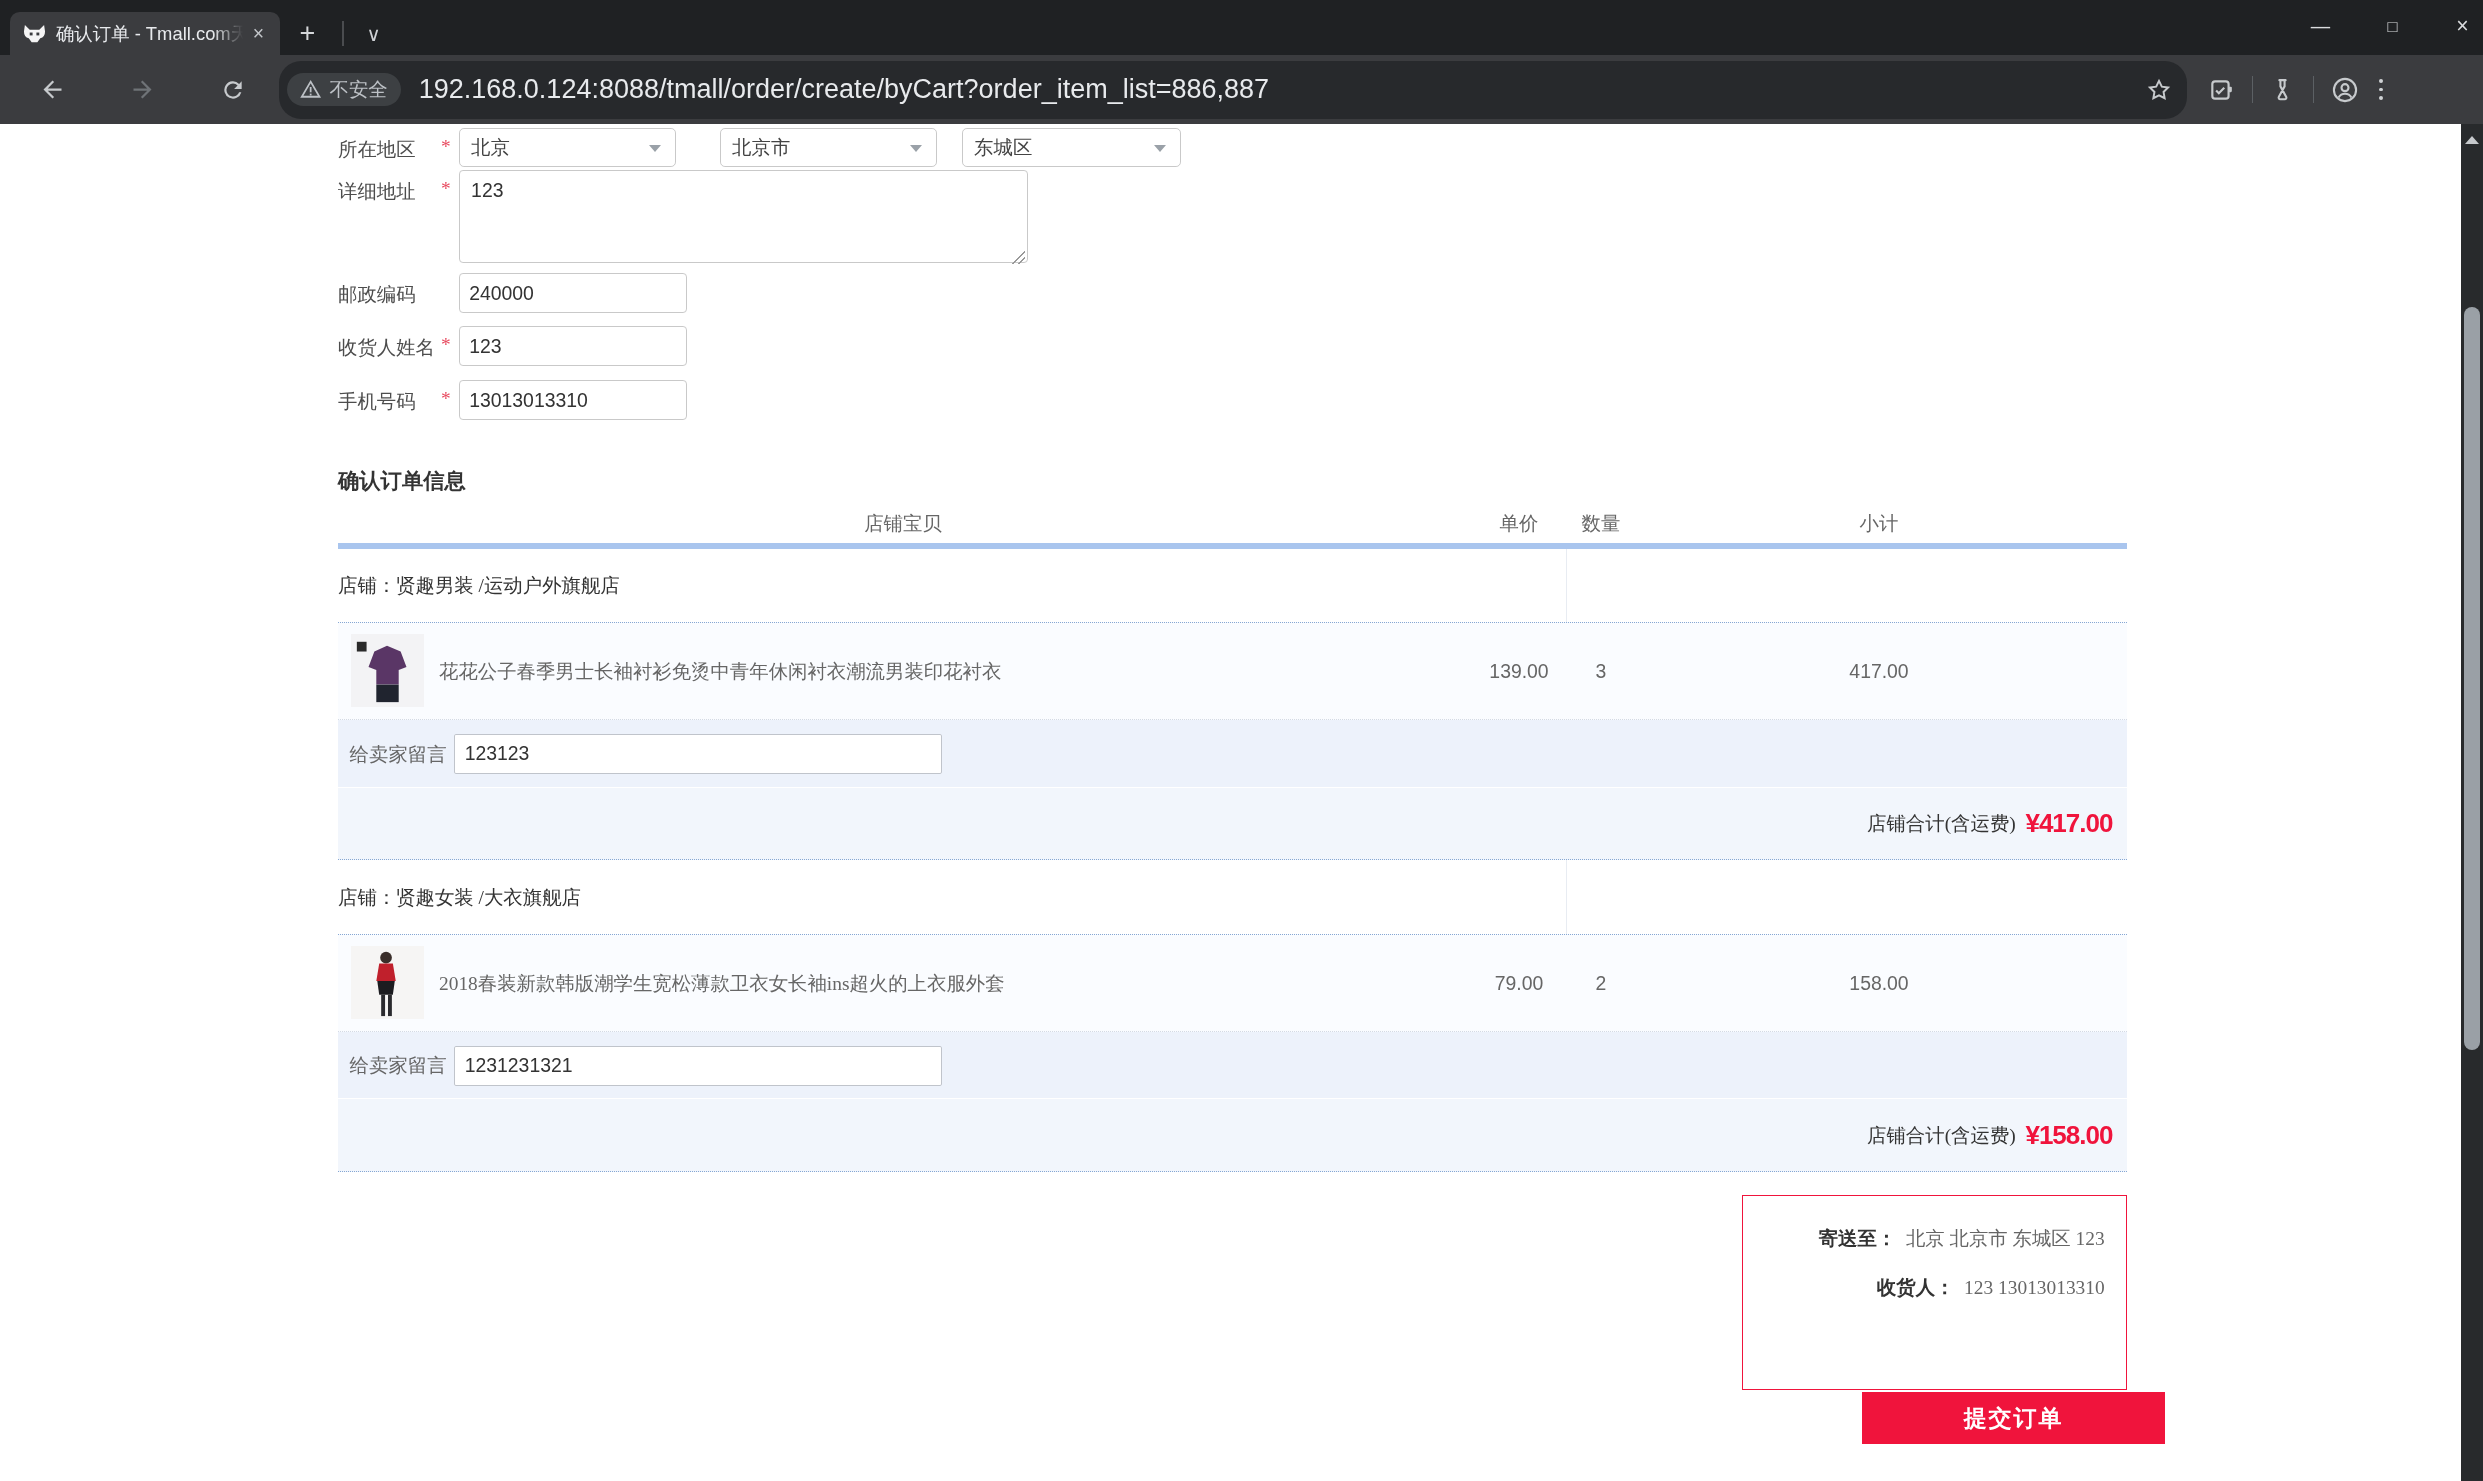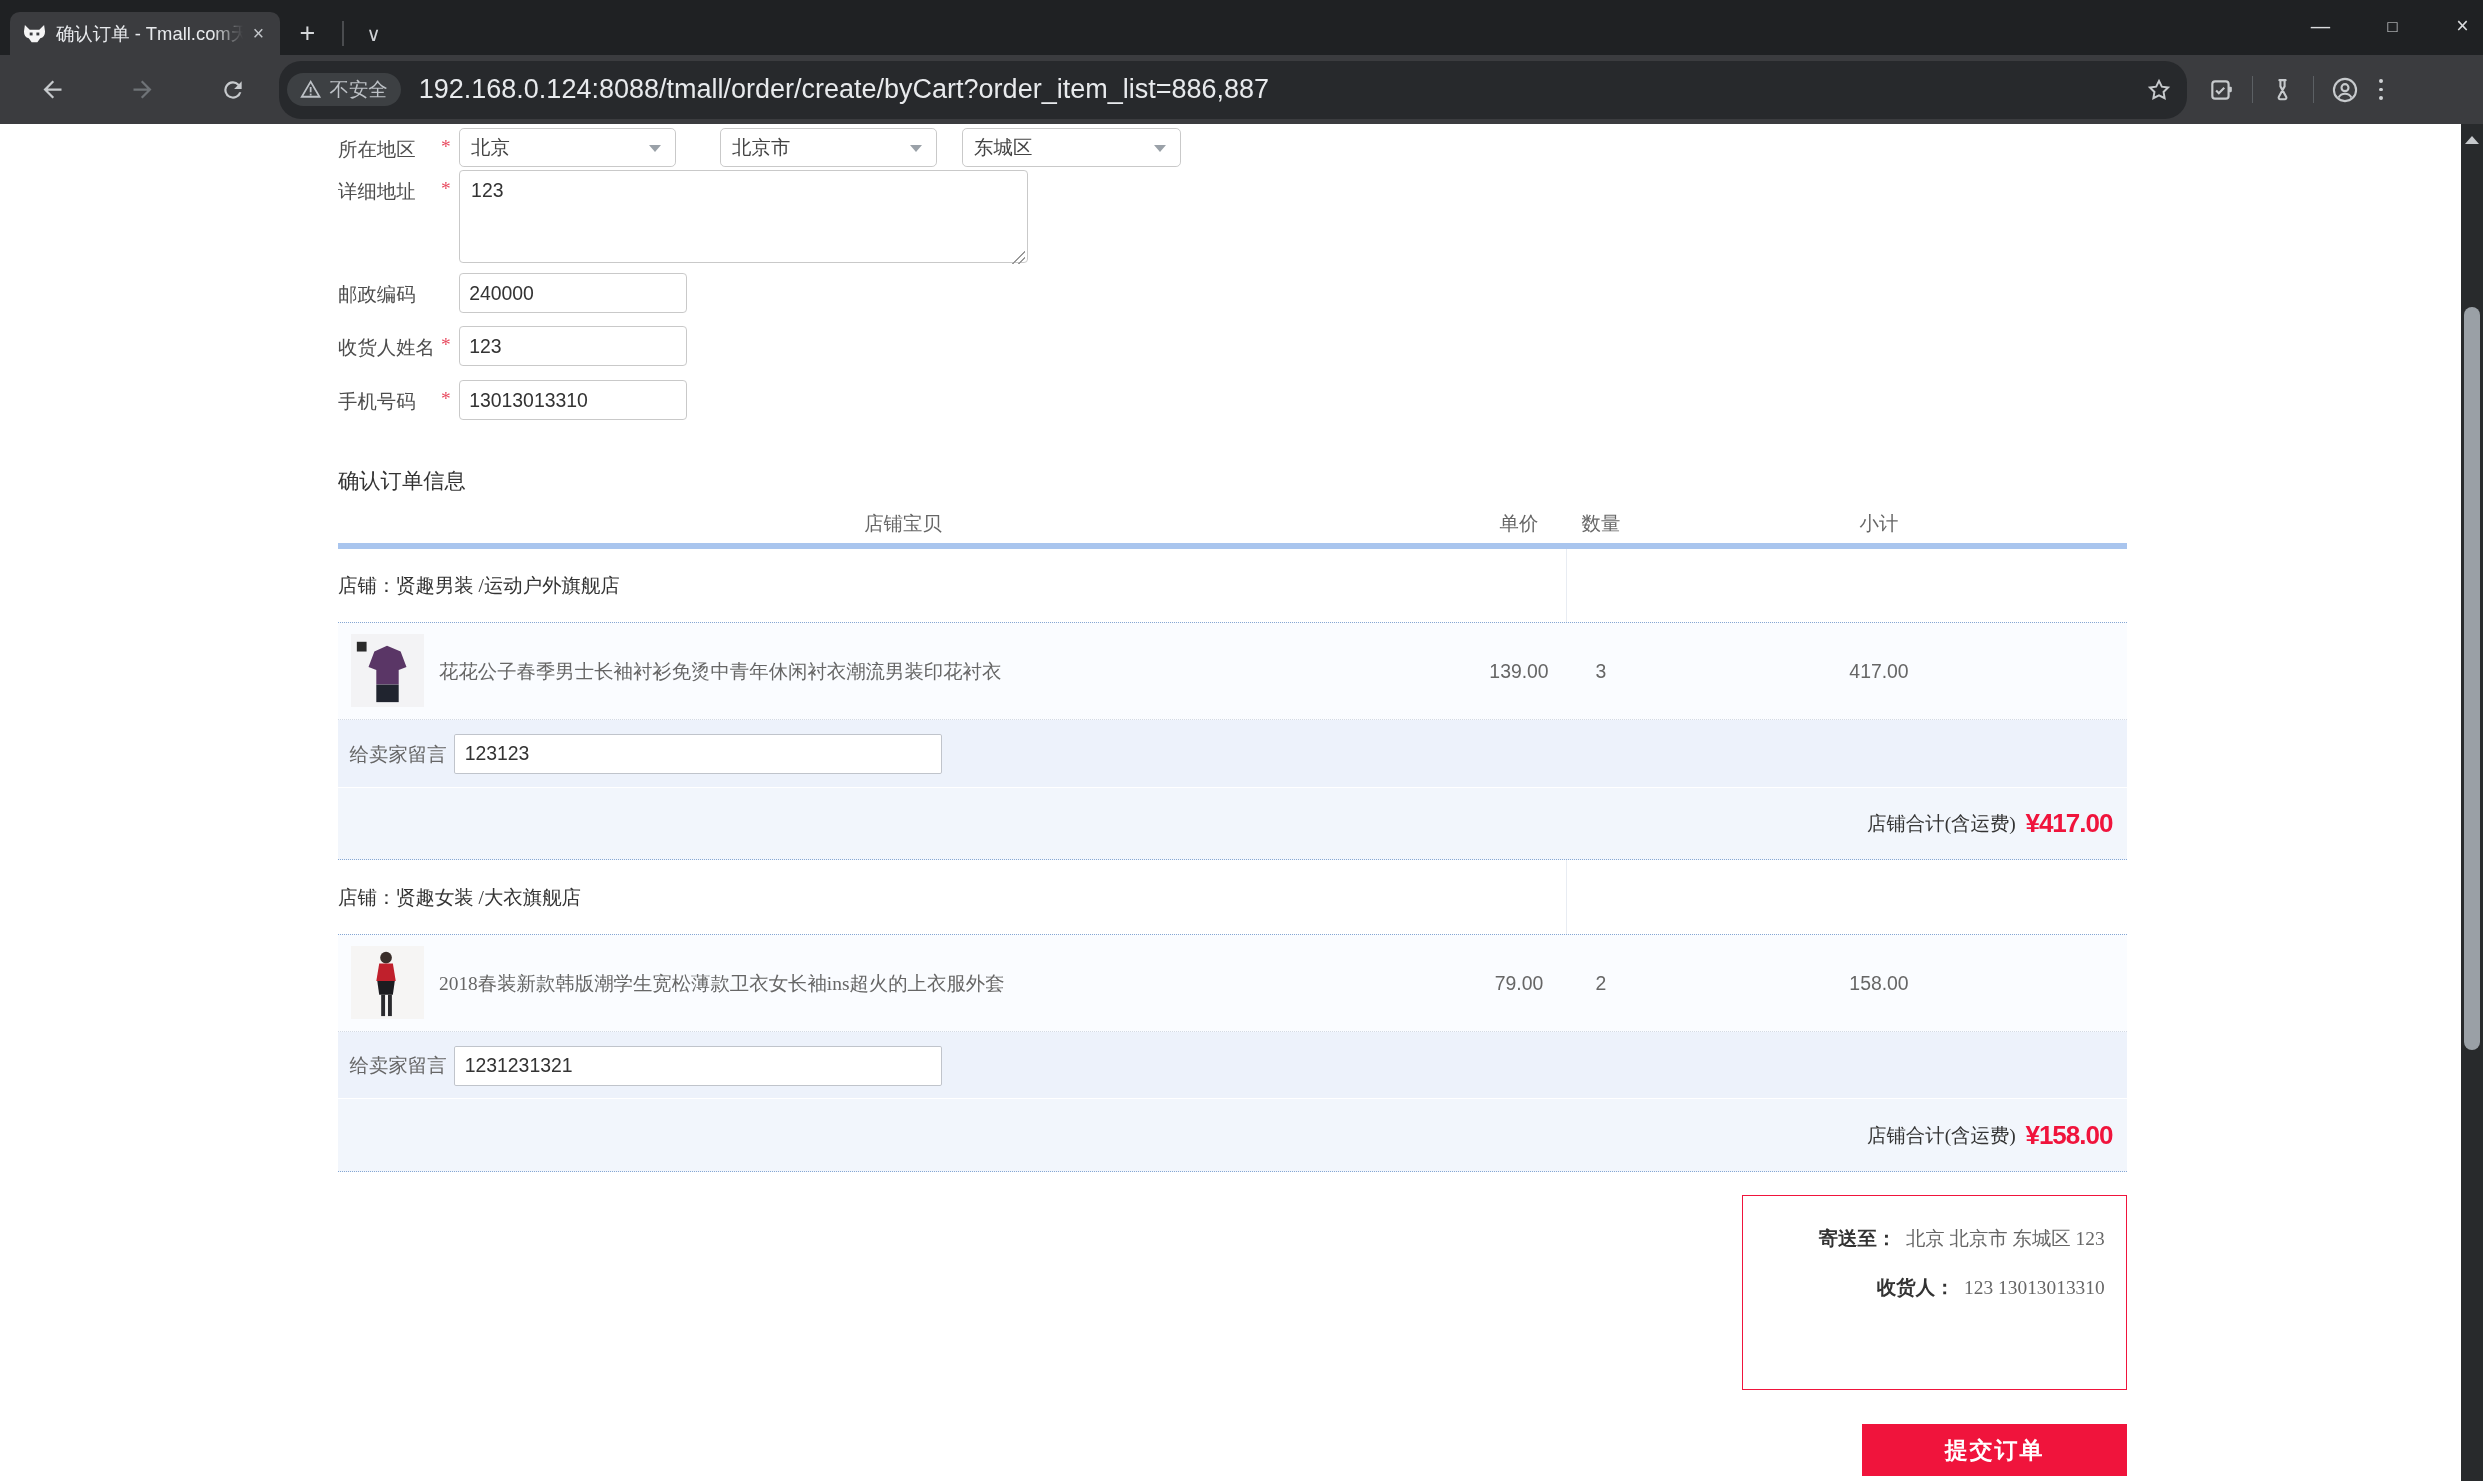--- a/index.html
+++ b/index.html
@@ -52,21 +52,21 @@
          background:#fff; font-family:"Liberation Sans",sans-serif; font-size:19.4px; color:#444;
          line-height:37px; padding-left:11.6px; }
   .caret { position:absolute; right:13.6px; top:16.5px; width:0; height:0;
            border-left:6.8px solid transparent; border-right:6.8px solid transparent; border-top:7.8px solid #9aa1a8; }
   .txt { border:1px solid #c9c9c9; border-radius:3.9px; font-family:"Liberation Sans",sans-serif;
          font-size:19.4px; color:#333; padding:0 9.7px; outline:none; background:#fff; }
   textarea.txt { resize:none; padding:7.8px 11.6px; }
   .resize-grip { position:absolute; right:2.9px; bottom:2.9px; width:13.6px; height:13.6px;
      background:linear-gradient(135deg,transparent 0 50%,#999 50% 57%,transparent 57% 72%,#999 72% 79%,transparent 79%); }
 
-  .sec-title { position:absolute; left:0; top:342px; font-size:21.3px; font-weight:normal; color:#333; }
+  .sec-title { position:absolute; left:0; top:342px; font-size:21.3px; font-weight:bold; color:#333; }
 
   .thead { position:absolute; left:0; top:386px; width:1789px; height:33px; font-size:19.4px; color:#666; }
   .thead span { position:absolute; transform:translateX(-50%); white-space:nowrap; }
   .bluebar { position:absolute; left:0; top:419px; width:1789px; height:5.8px; background:#a9c5ee; }
   .col-divider { position:absolute; left:1228px; top:425px; width:1px; height:623px; background:#e8ecf2; }
 
   .store-name { position:absolute; left:0; width:1789px; font-size:19.4px; color:#333; display:flex; align-items:center; }
   .product-row { position:absolute; left:0; width:1789px; height:98px; background:#fafcff;
                  border-top:1px dotted #86a7d3; border-bottom:1px dotted #d4dae4; }
   .pimg { position:absolute; left:12.6px; top:10.7px; width:73px; height:73px; background:#f4f4f6; overflow:hidden; }
@@ -93,21 +93,21 @@
   .payline { display:flex; justify-content:flex-end; align-items:baseline; margin-top:39px; }
   .pay-label { font-size:19.4px; font-weight:bold; color:#333; }
   .pay-cny { font-size:29px; color:#9aa0a6; font-family:"Liberation Sans",sans-serif; margin:0 1.9px 0 5.8px; }
   .pay-amount { font-size:43px; font-weight:bold; color:#f0143c; font-family:"Liberation Sans",sans-serif;
                 letter-spacing:-1px; line-height:1; }
   .addrline { display:flex; justify-content:flex-end; align-items:baseline; margin-top:29px; }
   .addrline.second { margin-top:22px; }
   .addr-label { font-size:19.4px; font-weight:bold; color:#333; }
   .addr-value { font-size:19.4px; color:#666; margin-left:9.7px; }
 
-  .submit-btn { position:absolute; left:1524px; top:1300px; width:265px; height:52px; background:#f0143c;
+  .submit-btn { position:absolute; left:1524px; top:1268px; width:303px; height:52px; background:#f0143c;
                 color:#fff; font-size:23px; font-weight:bold; display:flex; align-items:center;
                 justify-content:center; cursor:pointer; letter-spacing:1.9px; }
 
   
   .scrollbar { position:absolute; right:0; top:124px; width:22px; height:1358px; background:#282a2c; }
   .sb-up { position:absolute; left:3.9px; top:11.6px; width:0; height:0; border-left:7.8px solid transparent;
            border-right:7.8px solid transparent; border-bottom:8.7px solid #c6c9cc; }
   .sb-thumb { position:absolute; left:2.9px; top:183px; width:16.5px; height:743px; background:#9aa0a6;
               border-radius:8.7px; }
 

